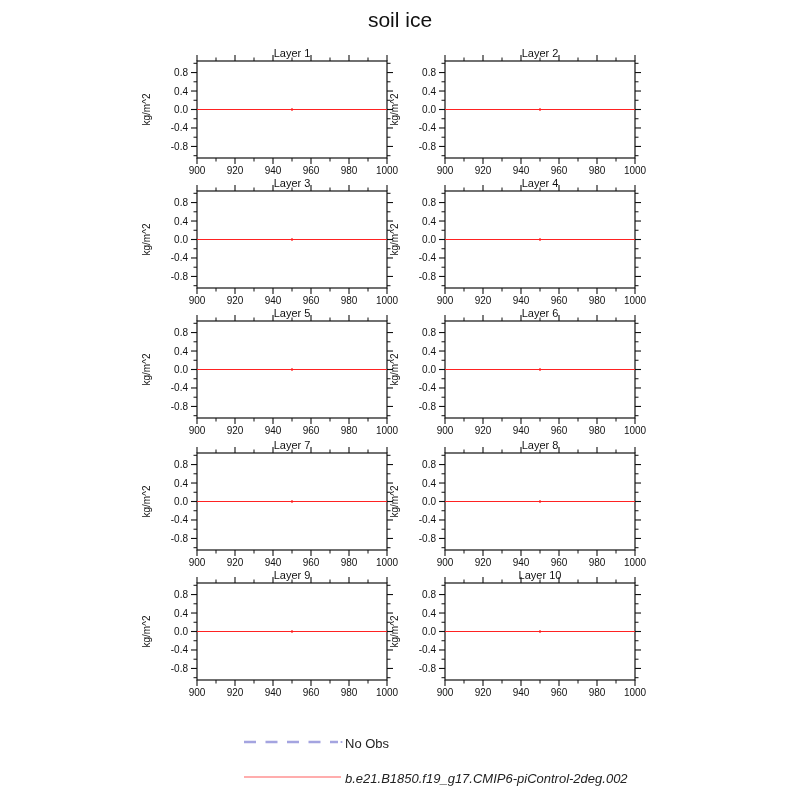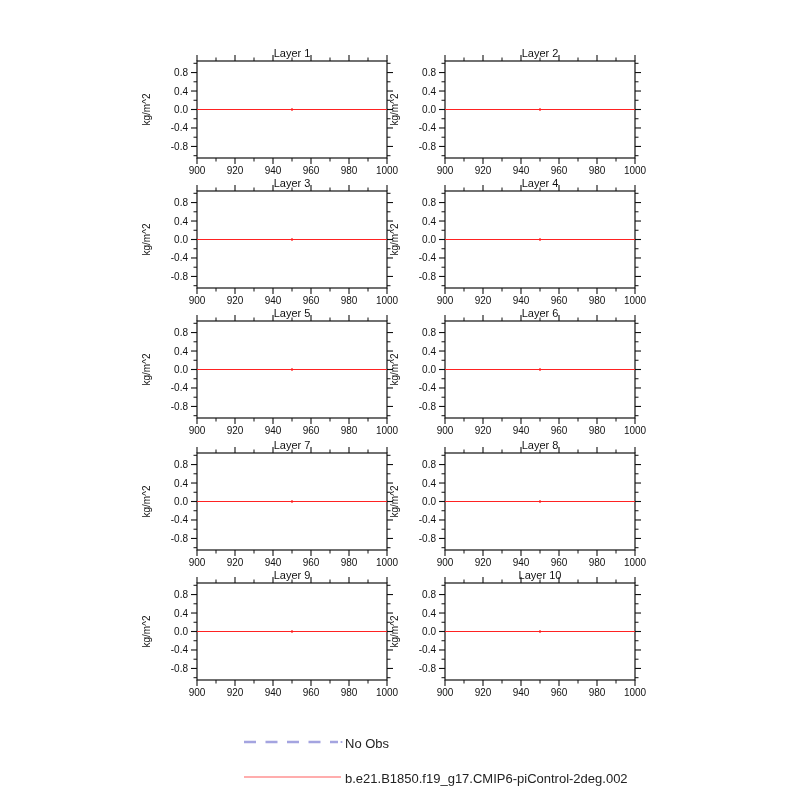--- a/index.html
+++ b/index.html
@@ -44,20 +44,21 @@
     top: 730px;
     width: 420px;
     height: 60px;
   }
 </style>
 </head>
 <body>
 
 <div id="page">
 
+  <h1 id="chart-title">soil ice</h1>
 
   <div id="panels">
       <svg class="panel-svg" width="260" height="135" viewBox="0 0 260 135" style="left: 137px; top: 45px;">
         <rect x="60" y="16" width="190" height="97" fill="none" stroke="#111111" stroke-width="1.2"></rect>
         <line x1="60" y1="113" x2="60" y2="119" stroke="#111111" stroke-width="1.1"></line>
         <line x1="60" y1="16" x2="60" y2="10" stroke="#111111" stroke-width="1.1"></line>
         <text x="60" y="129" font-size="10" text-anchor="middle" fill="#111111" font-family="&quot;Liberation Sans&quot;, sans-serif">900</text>
         <line x1="98" y1="113" x2="98" y2="119" stroke="#111111" stroke-width="1.1"></line>
         <line x1="98" y1="16" x2="98" y2="10" stroke="#111111" stroke-width="1.1"></line>
         <text x="98" y="129" font-size="10" text-anchor="middle" fill="#111111" font-family="&quot;Liberation Sans&quot;, sans-serif">920</text>
@@ -676,15 +677,15 @@
     </div>
 
   <svg id="legend-svg" viewBox="0 0 420 60">
     <line id="legend-line-noobs" x1="14" y1="12" x2="108" y2="12" stroke-width="2.4" stroke-dasharray="12 9.5" stroke="#a4a4e0"></line>
     <circle id="legend-dot-noobs" cx="111.5" cy="12" r="1.1" fill="#a4a4e0"></circle>
     <line id="legend-line-series" x1="14" y1="47" x2="111" y2="47" stroke-width="2" stroke="#ffadad"></line>
   </svg>
 
   <span class="legend-label" style="left:345px; top:736px;">No Obs</span>
 
-  <span class="legend-label" style="left:345px; top:771px;">b.e21.B1850.f19_g17.CMIP6-piControl-2deg.002</span>
+  <span class="legend-label" style="left:345px; top:771px;font-style:italic;">b.e21.B1850.f19_g17.CMIP6-piControl-2deg.002</span>
 
 </div>
 
 </body></html>

